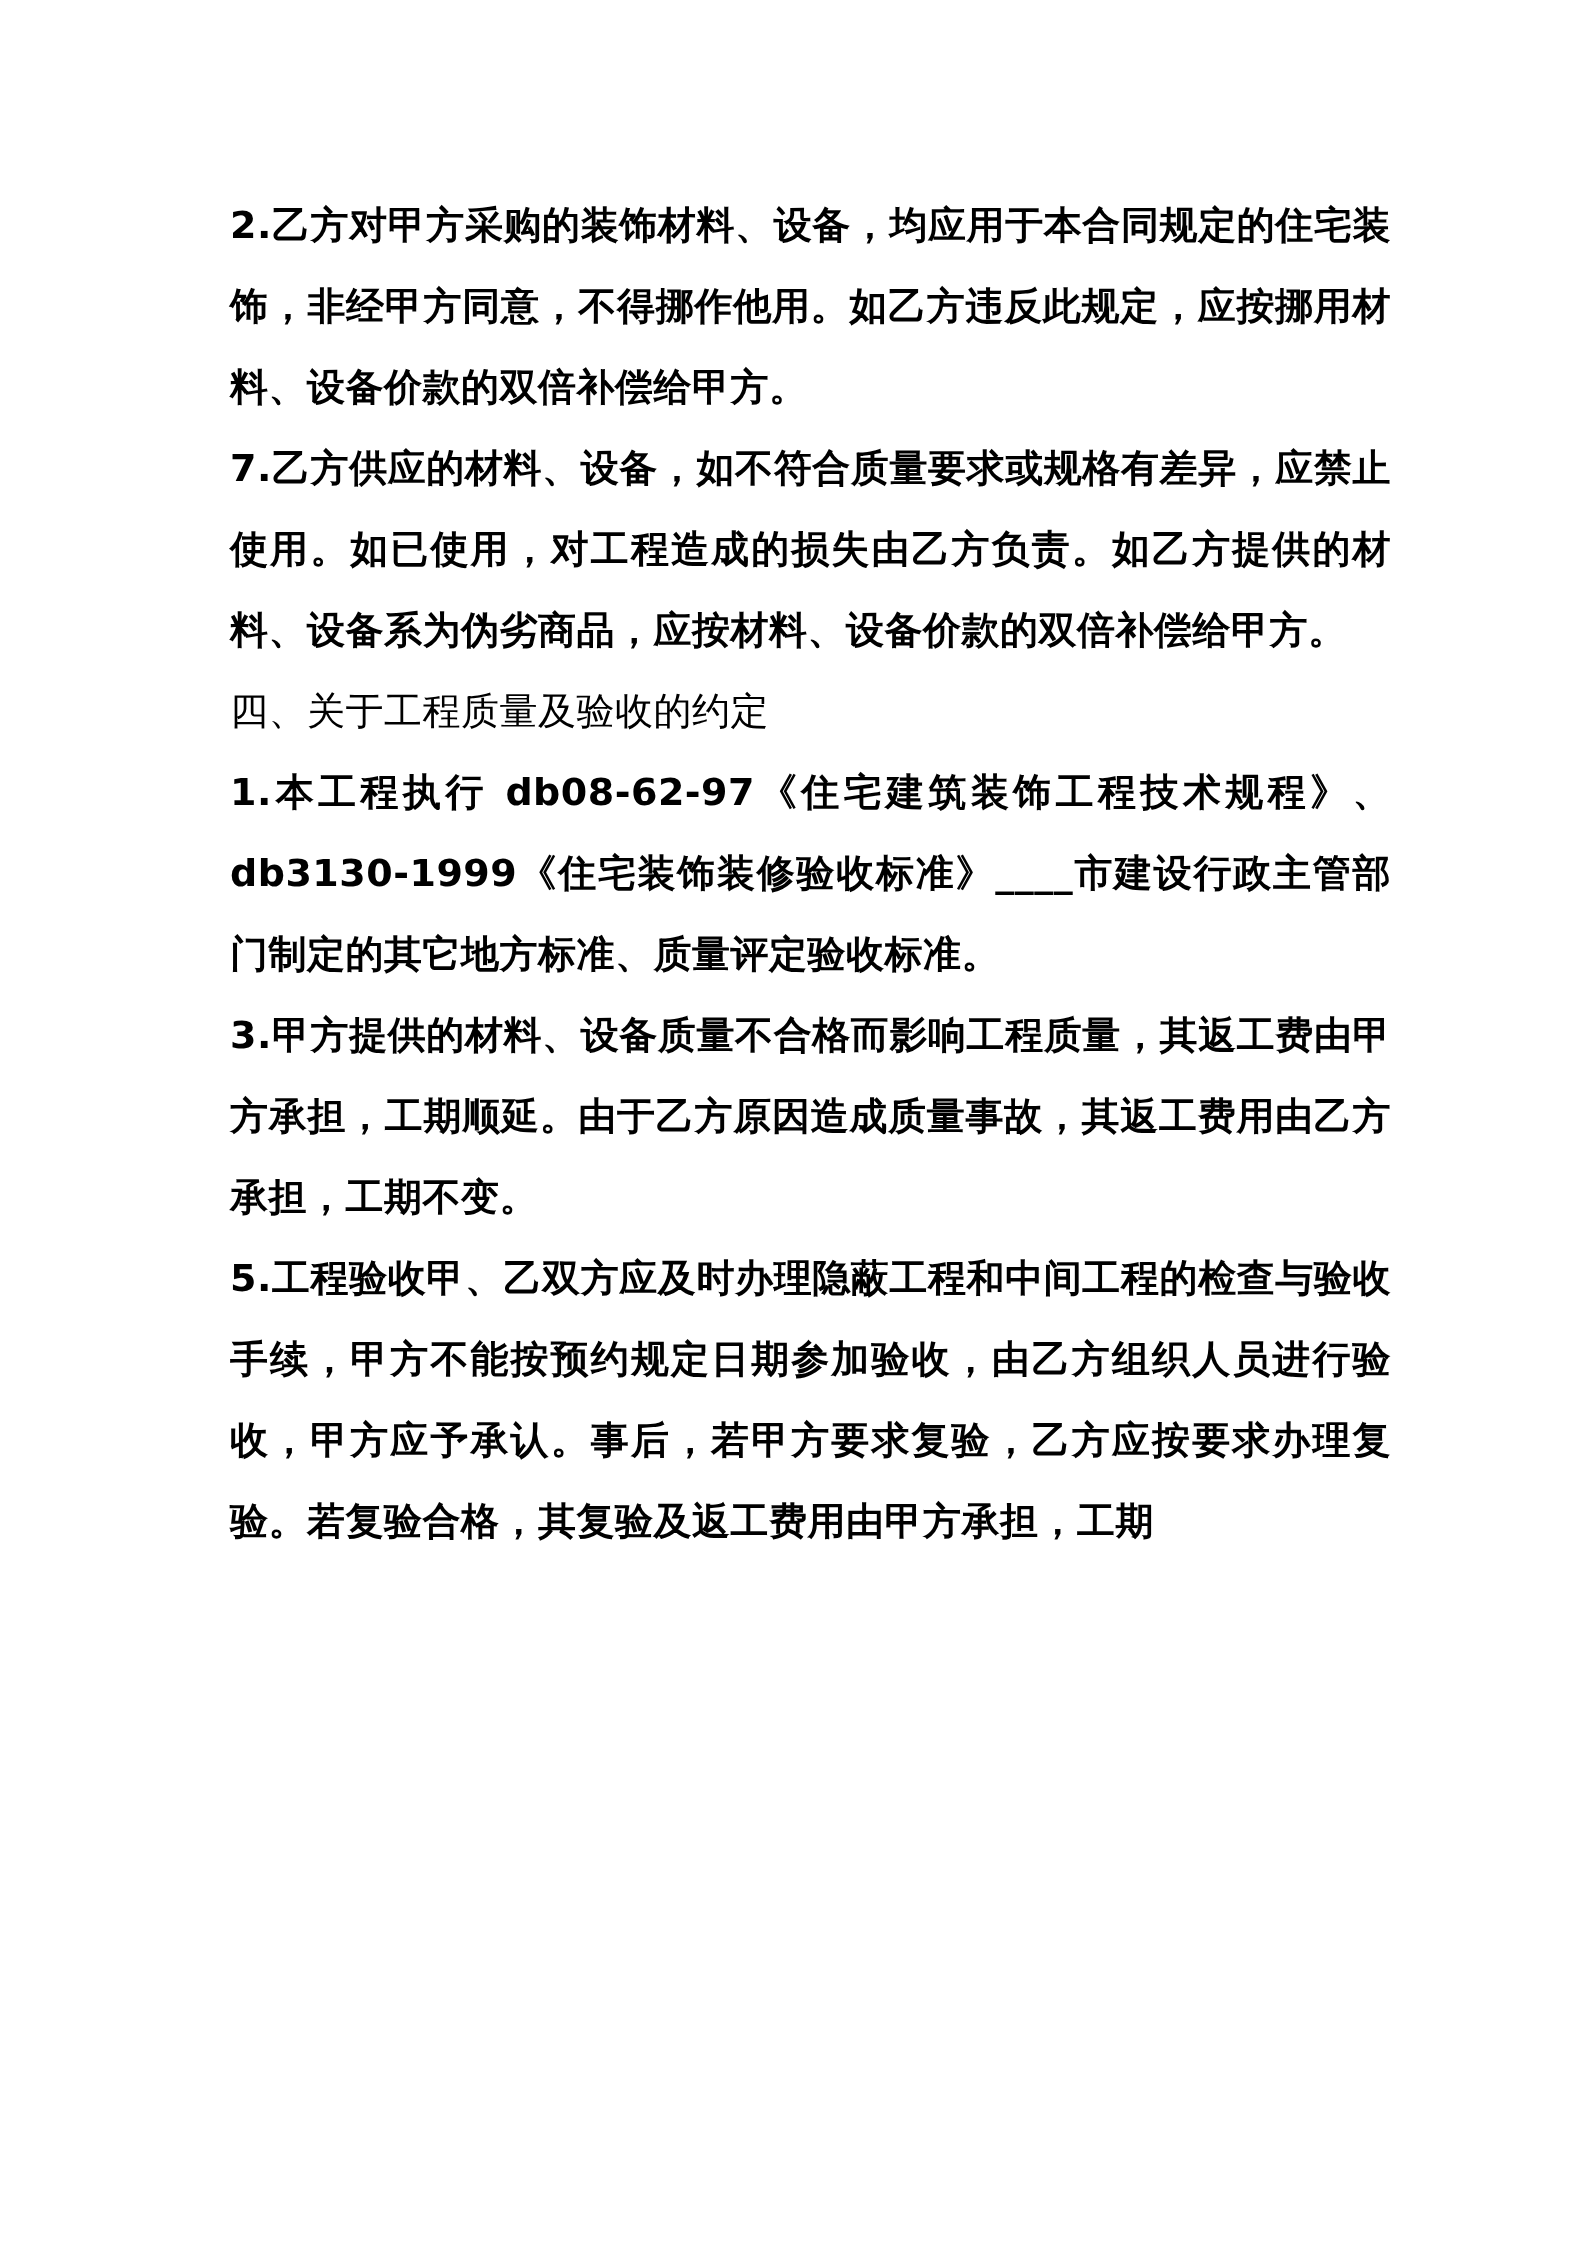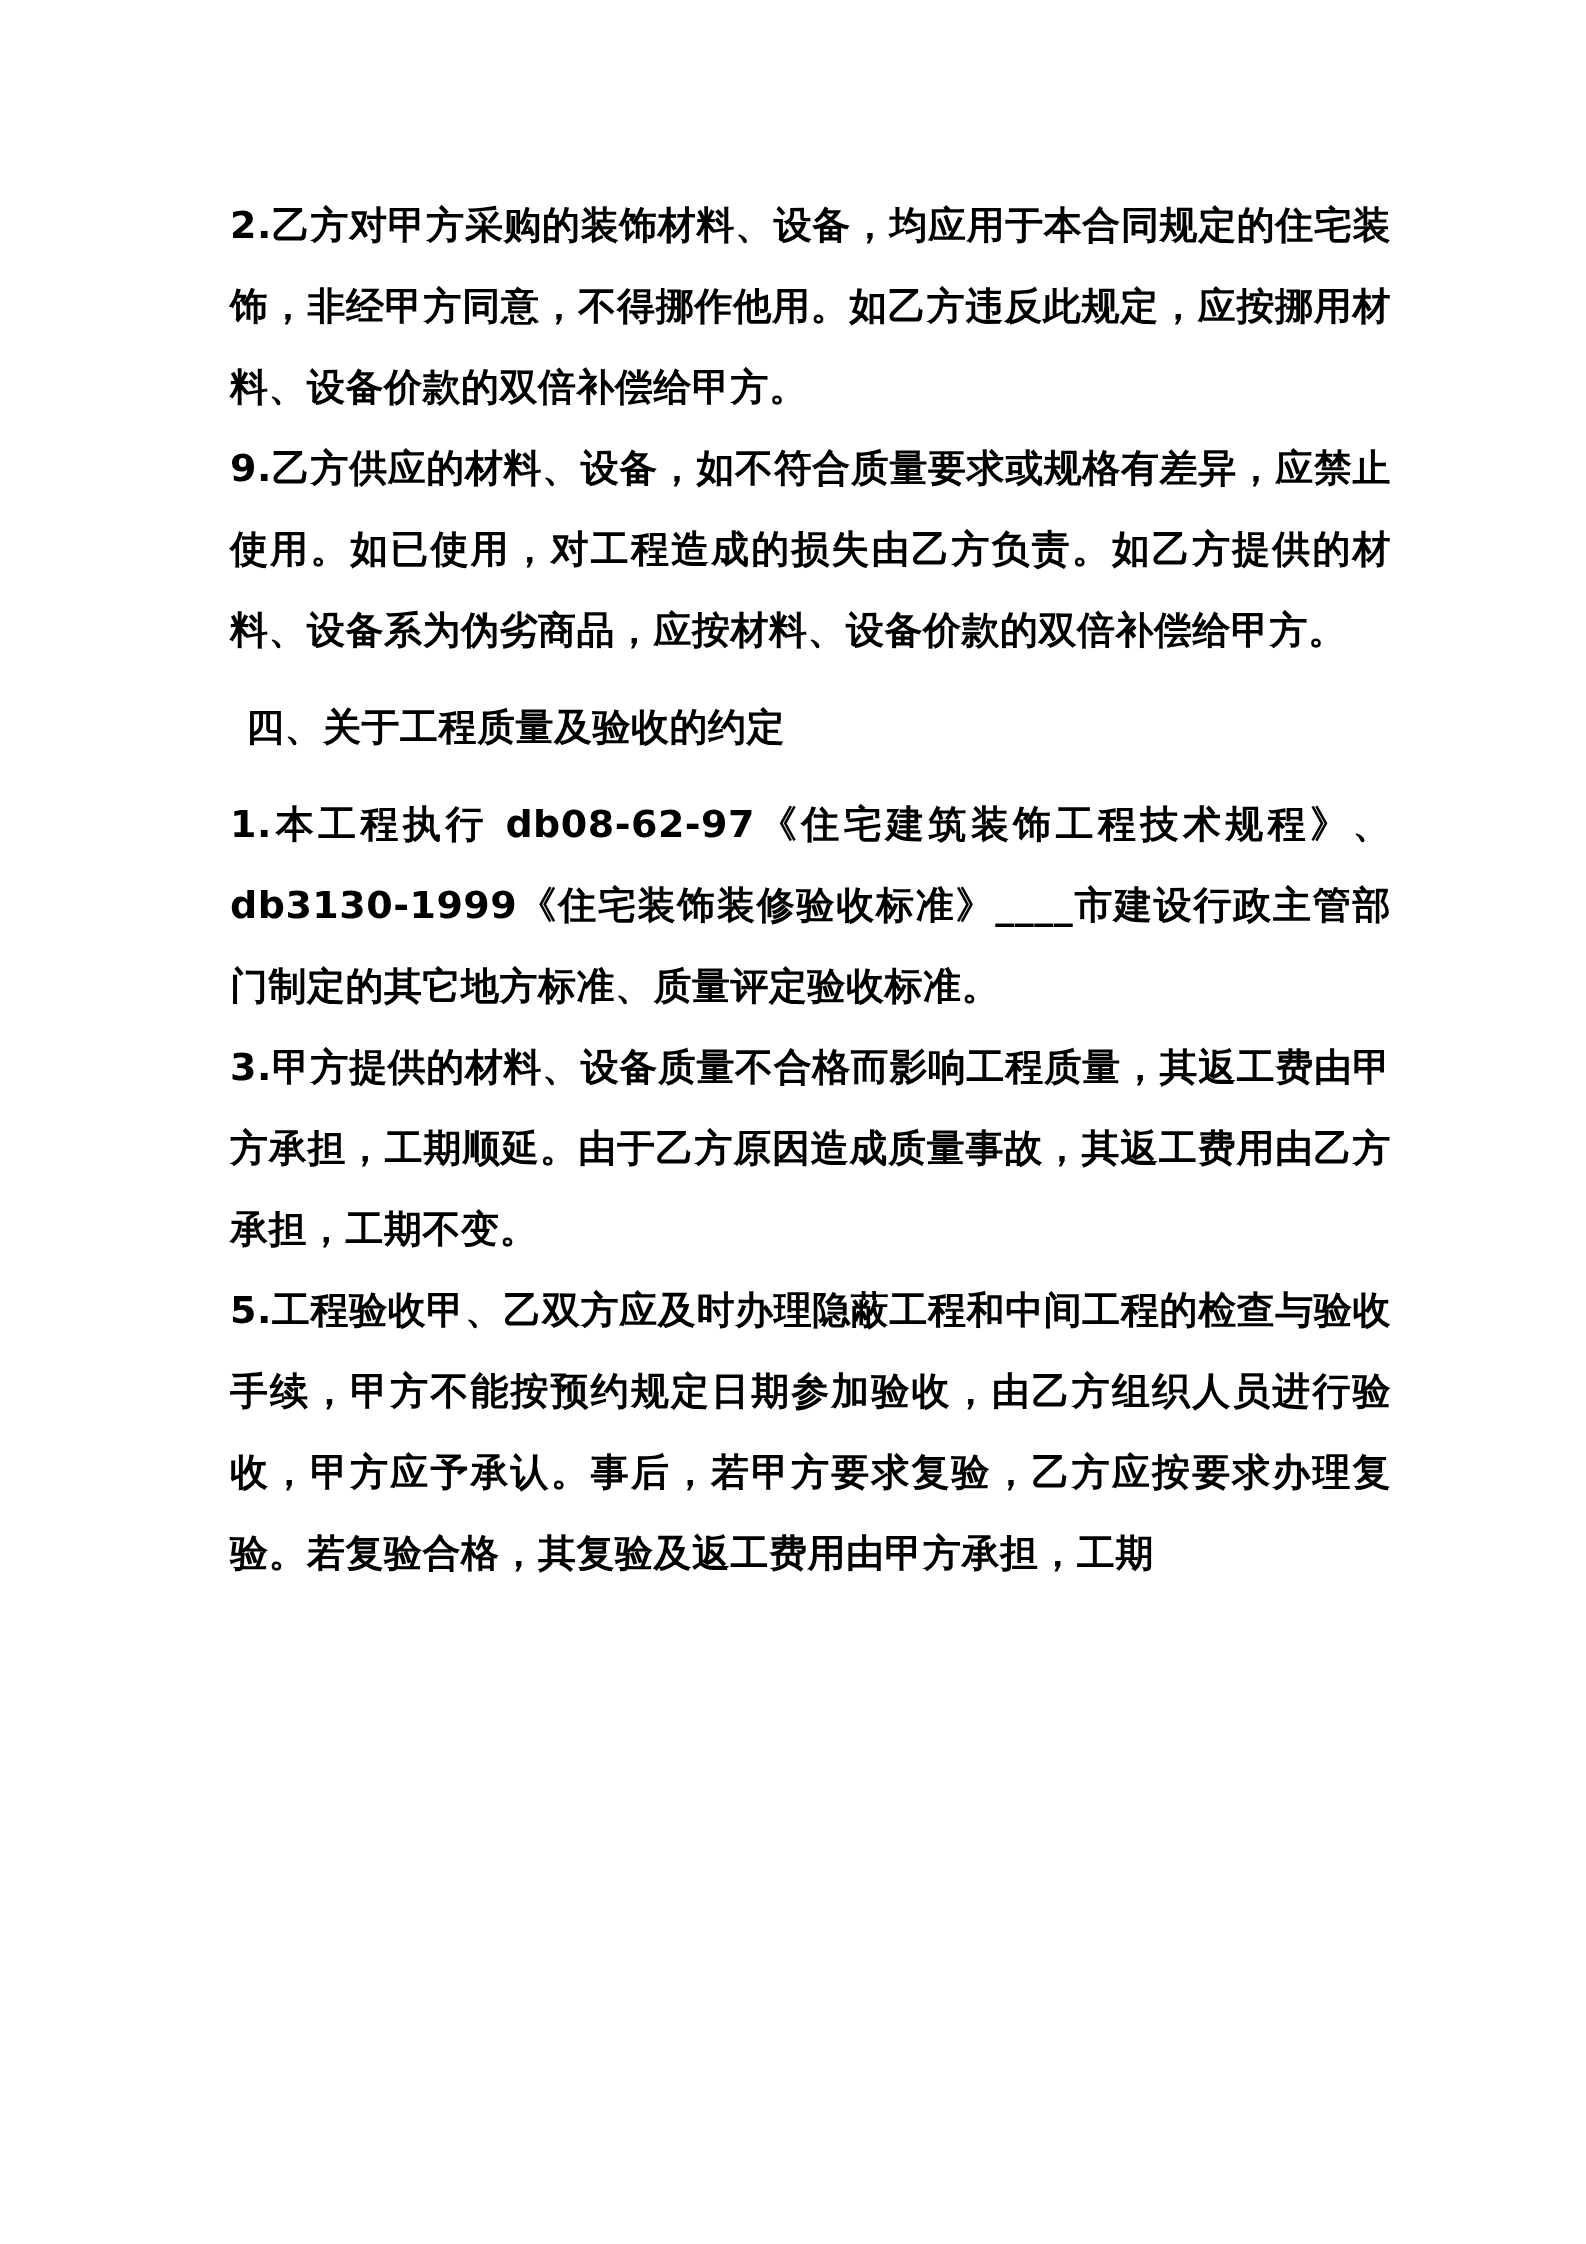--- a/index.html
+++ b/index.html
@@ -28,30 +28,30 @@
     letter-spacing: 0.5px;
     text-align: justify;
     text-justify: inter-ideograph;
   }
   p.para {
     margin: 0;
     text-indent: 0;
     white-space: pre-wrap;
   }
   p.heading {
-    margin: 16px;
-    font-weight: 700;
+    margin: 0;
+    font-weight: 400;
     white-space: pre-wrap;
   }
 </style>
 </head>
 <body>
 
 <div class="page">
   <div class="doc-body">
     <p class="para">2.乙方对甲方采购的装饰材料、设备，均应用于本合同规定的住宅装饰，非经甲方同意，不得挪作他用。如乙方违反此规定，应按挪用材料、设备价款的双倍补偿给甲方。</p>
-    <p class="para">9.乙方供应的材料、设备，如不符合质量要求或规格有差异，应禁止使用。如已使用，对工程造成的损失由乙方负责。如乙方提供的材料、设备系为伪劣商品，应按材料、设备价款的双倍补偿给甲方。</p>
+    <p class="para">7.乙方供应的材料、设备，如不符合质量要求或规格有差异，应禁止使用。如已使用，对工程造成的损失由乙方负责。如乙方提供的材料、设备系为伪劣商品，应按材料、设备价款的双倍补偿给甲方。</p>
     <p class="heading">四、关于工程质量及验收的约定</p>
     <p class="para">1.本工程执行 db08-62-97《住宅建筑装饰工程技术规程》、db3130-1999《住宅装饰装修验收标准》____市建设行政主管部门制定的其它地方标准、质量评定验收标准。</p>
     <p class="para">3.甲方提供的材料、设备质量不合格而影响工程质量，其返工费由甲方承担，工期顺延。由于乙方原因造成质量事故，其返工费用由乙方承担，工期不变。</p>
     <p class="para">5.工程验收甲、乙双方应及时办理隐蔽工程和中间工程的检查与验收手续，甲方不能按预约规定日期参加验收，由乙方组织人员进行验收，甲方应予承认。事后，若甲方要求复验，乙方应按要求办理复验。若复验合格，其复验及返工费用由甲方承担，工期</p>
   </div>
 </div>
 
 </body></html>

